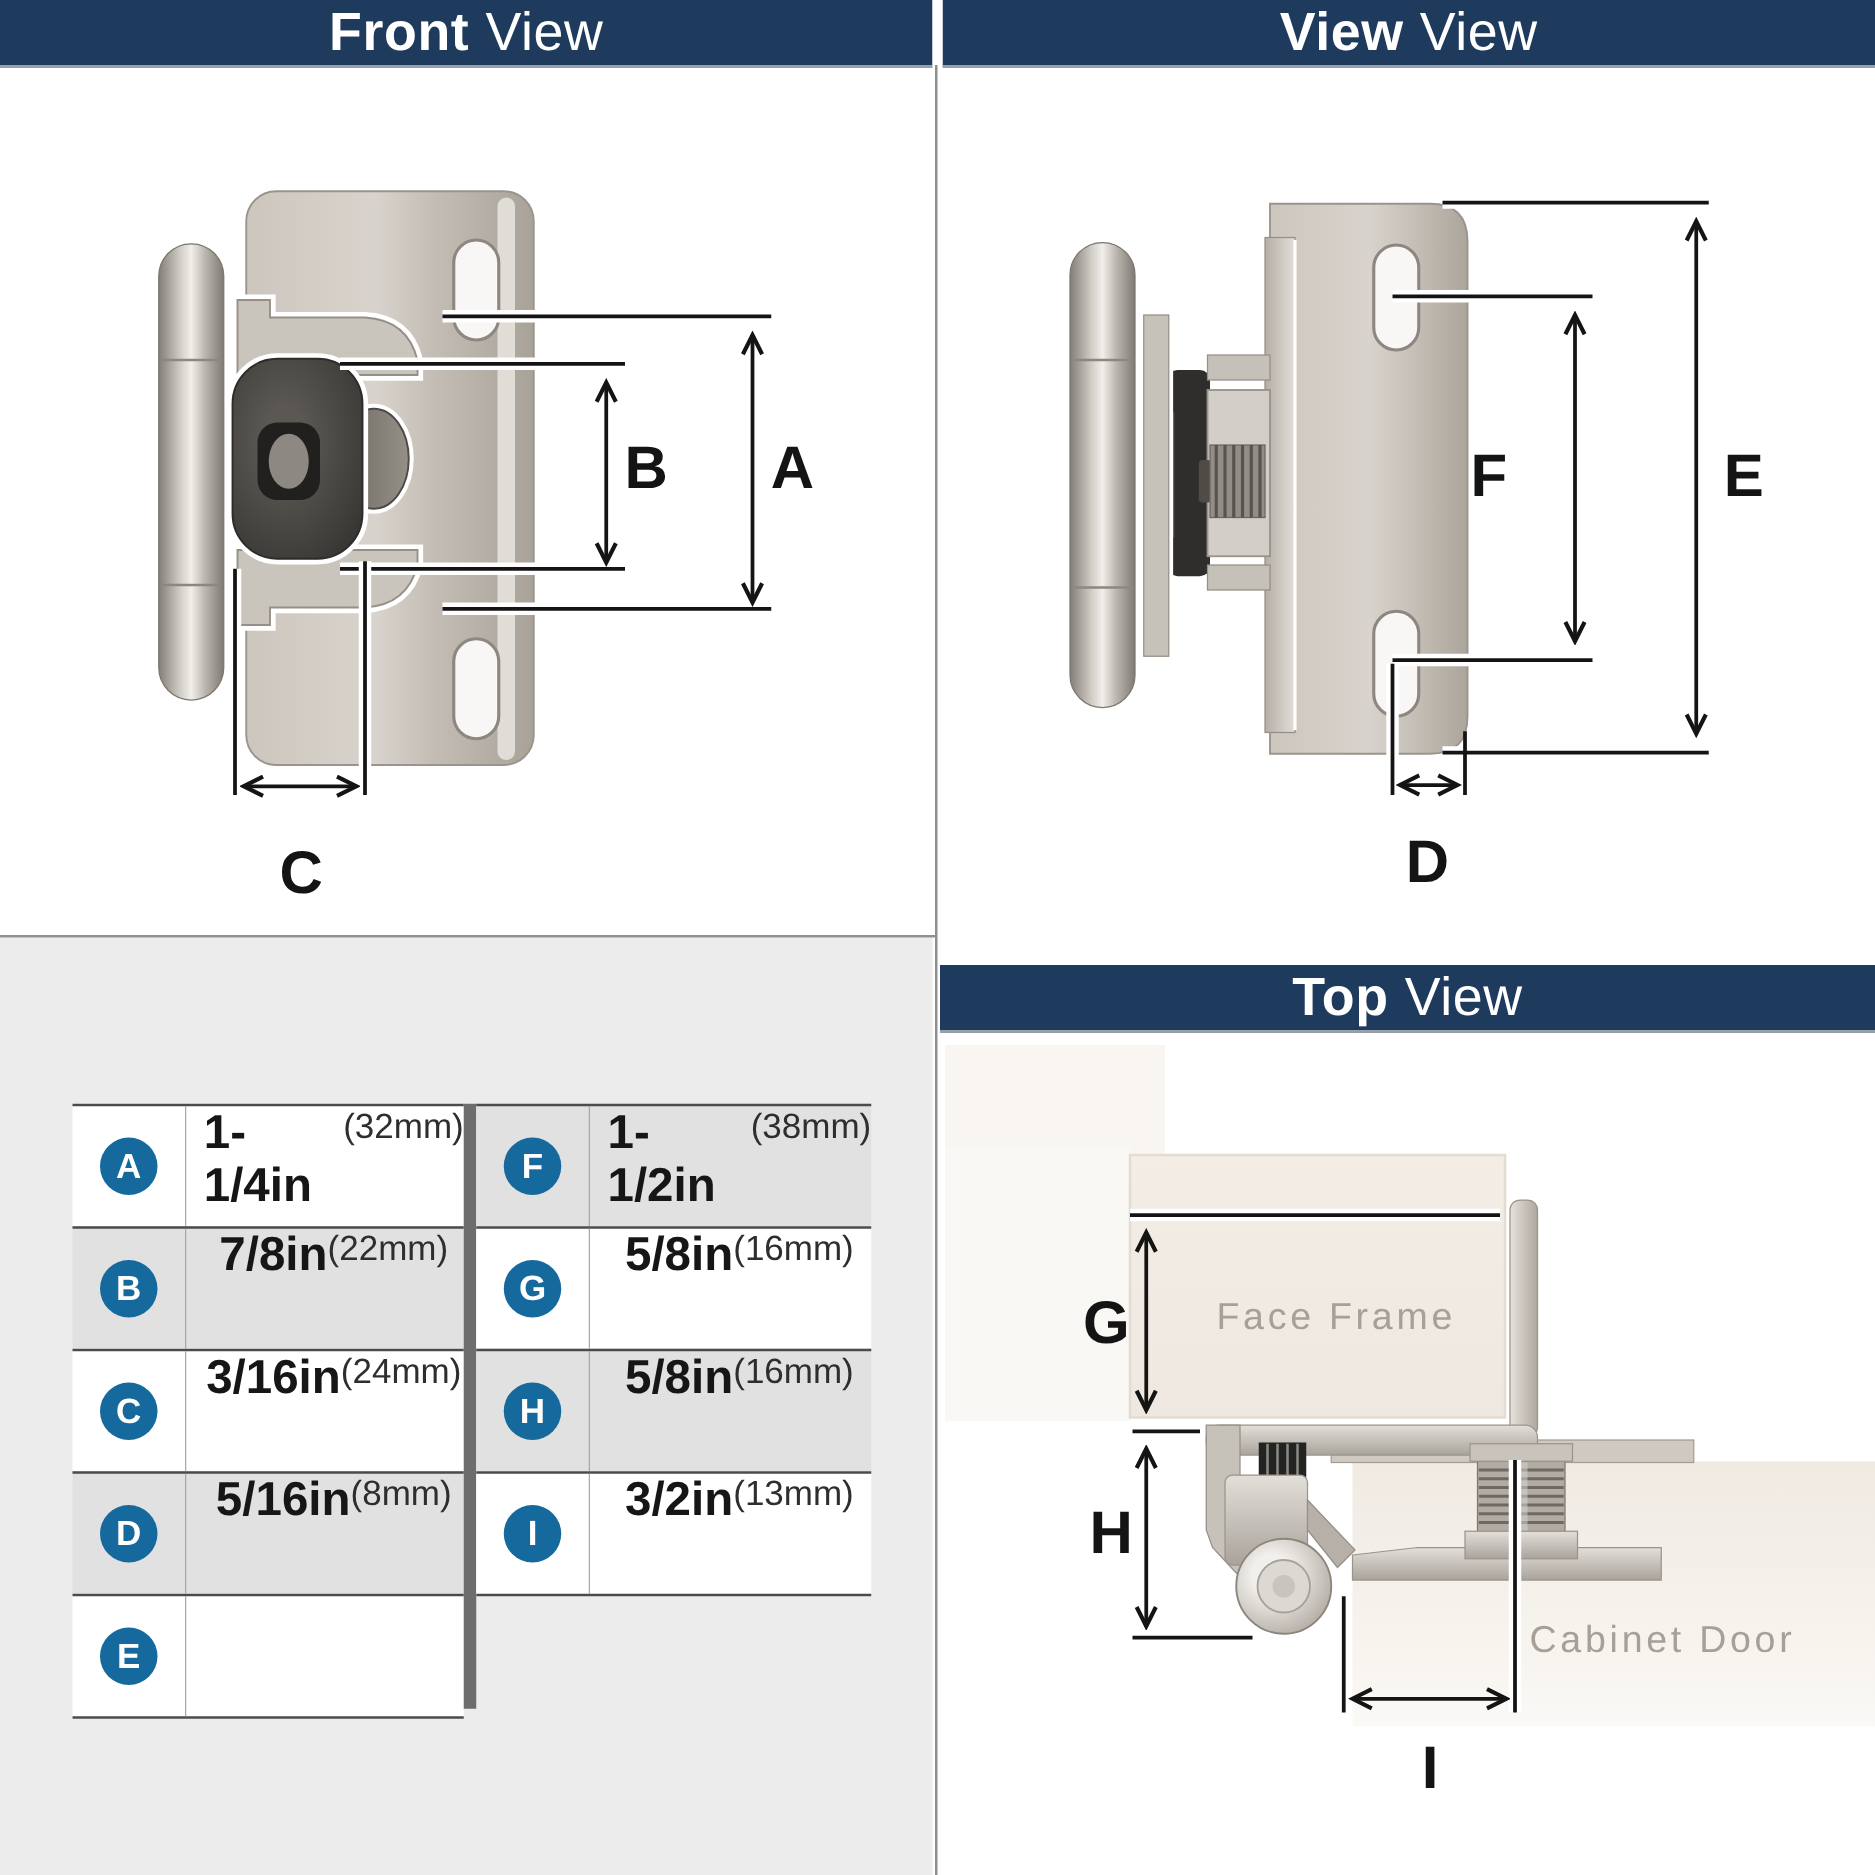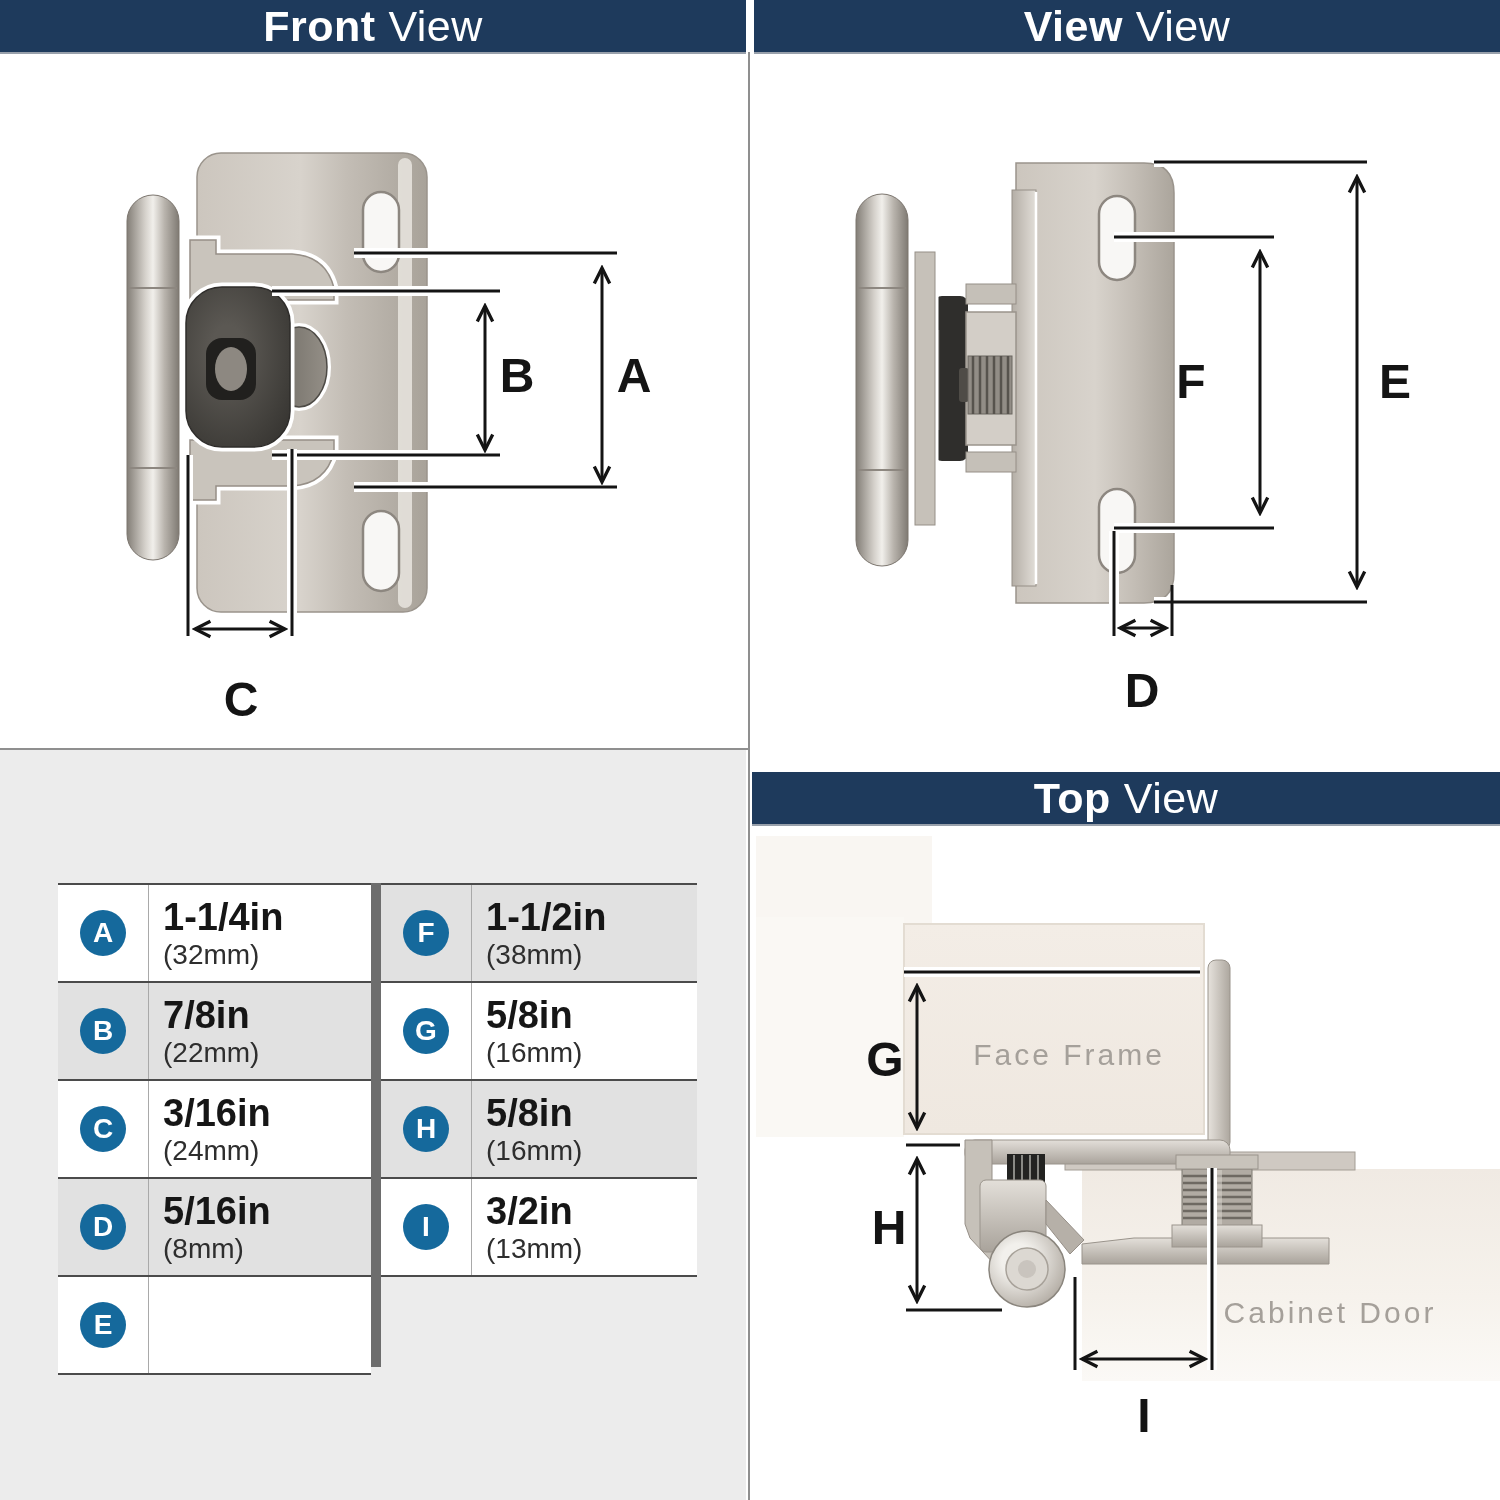--- a/index.html
+++ b/index.html
@@ -32,21 +32,21 @@
   #tbl-left{left:58px;top:133px;width:313px;}
   #tbl-right{left:381px;top:133px;width:316px;}
   .dim-row{display:flex;height:96px;background:#fff;border-top:2px solid #4b4b4b;}
   .dim-row:last-child{border-bottom:2px solid #4b4b4b;}
   .dim-row.alt{background:var(--row_alt,#e1e1e1);}
   .badge-cell{width:90px;flex:0 0 90px;display:flex;align-items:center;justify-content:center;
               border-right:1px solid #a9a9a9;}
   .badge{width:46px;height:46px;border-radius:50%;background:var(--badge_blue,#15699c);
          color:#fff;font-weight:700;font-size:28px;display:flex;align-items:center;
          justify-content:center;}
-  .val-cell{flex:1;display:flex;flex-direction:column;justify-content:center;padding-left:14px;}
+  .val-cell{flex:1;display:flex;flex-direction:row;justify-content:center;padding-left:14px;}
   .val{font-size:38px;font-weight:700;color:#161616;line-height:1.12;}
   .metric{font-size:28px;font-weight:400;color:#2e2e2e;line-height:1.12;}
   #tbl-divider{position:absolute;left:371px;top:133px;width:10px;height:484px;
                background:var(--table_divider,#6d6d6d);}
 </style>
 </head>
 <body>
 
 <div id="stage">
 

